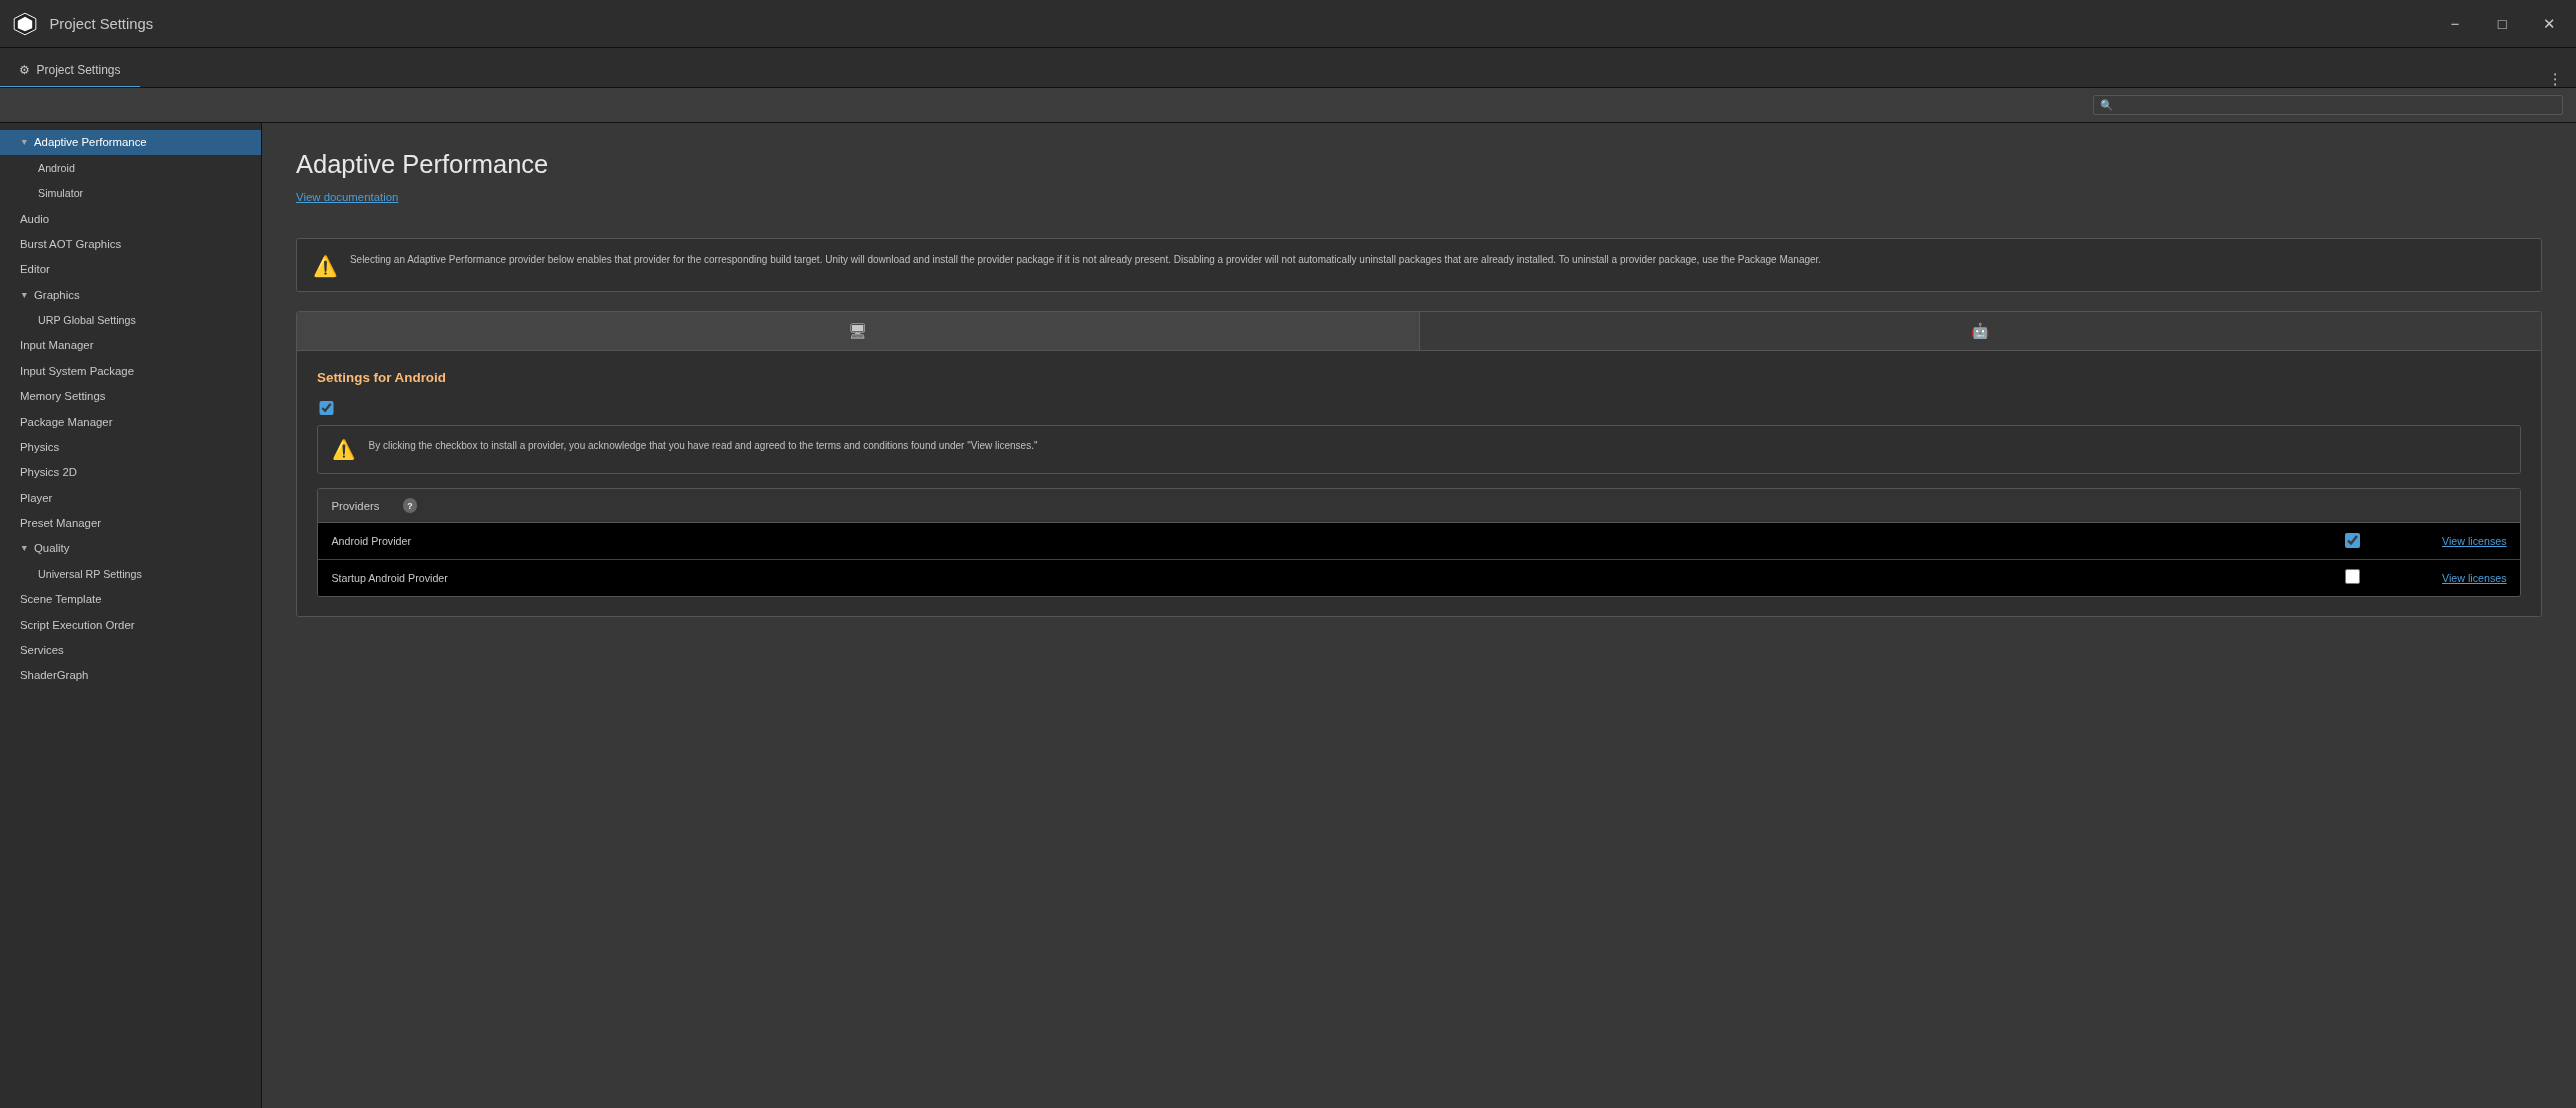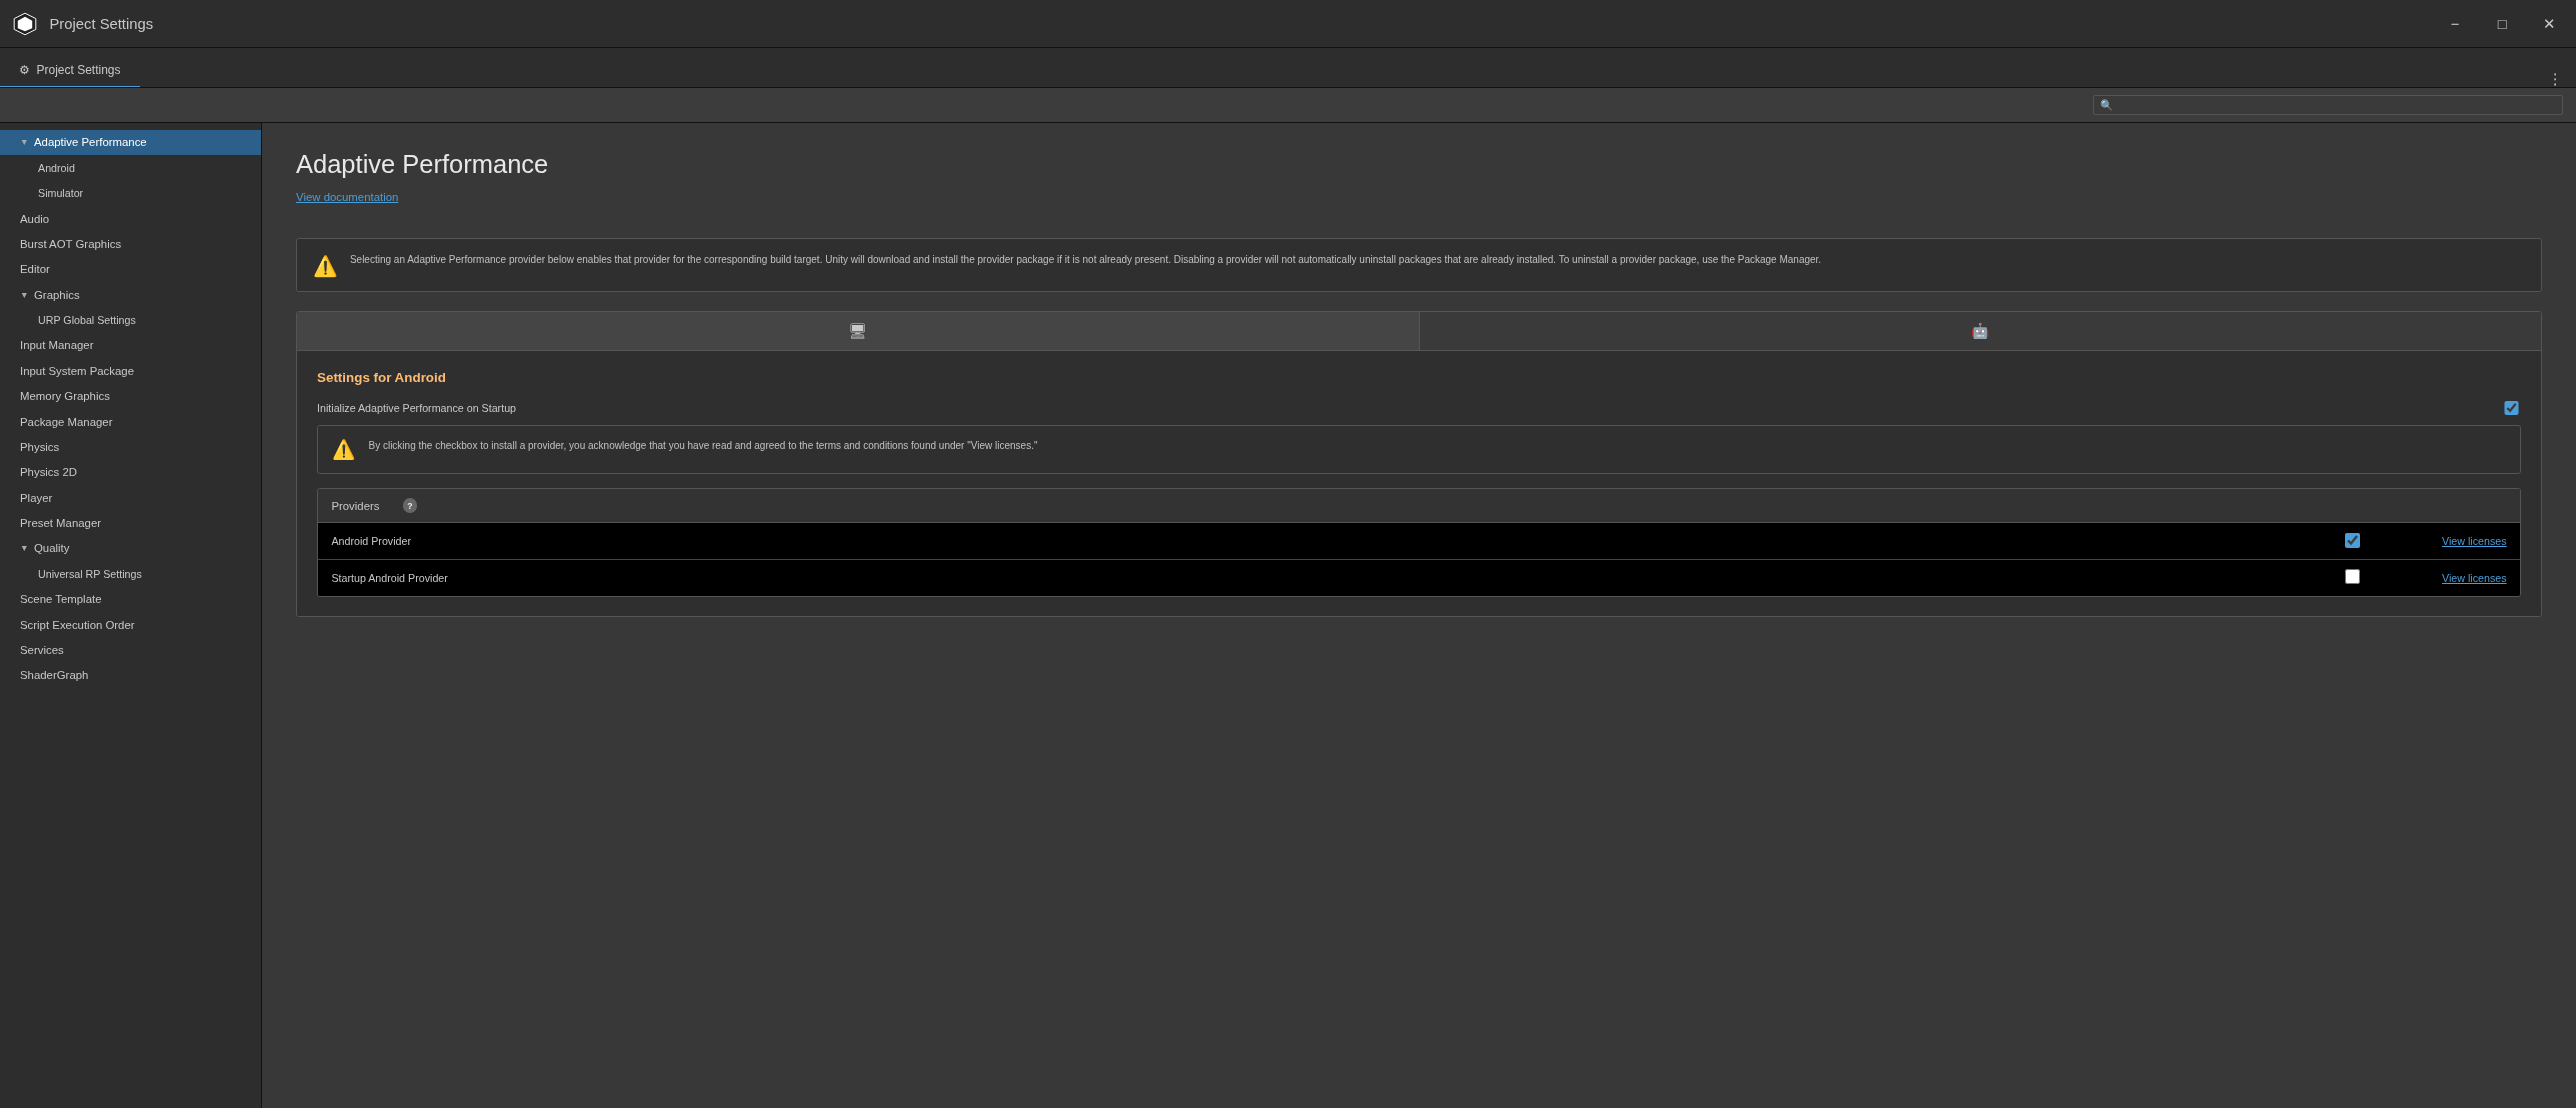--- a/index.html
+++ b/index.html
@@ -399,21 +399,21 @@
       <div class="sidebar-item sub">
         <span>URP Global Settings</span>
       </div>
       <div class="sidebar-item">
         <span>Input Manager</span>
       </div>
       <div class="sidebar-item">
         <span>Input System Package</span>
       </div>
       <div class="sidebar-item">
-        <span>Memory Graphics</span>
+        <span>Memory Settings</span>
       </div>
       <div class="sidebar-item">
         <span>Package Manager</span>
       </div>
       <div class="sidebar-item">
         <span>Physics</span>
       </div>
       <div class="sidebar-item">
         <span>Physics 2D</span>
       </div>
@@ -462,21 +462,20 @@
         </button>
         <button class="platform-tab-btn">
           <span>🤖</span>
         </button>
       </div>
 
       <div class="platform-content">
         <div class="settings-section-title">Settings for Android</div>
 
         <div class="setting-row">
-          <span class="setting-label">Initialize Adaptive Performance on Startup</span>
           <div class="checkbox-wrap">
             <input type="checkbox" checked="" style="">
           </div>
         </div>
 
         <div class="warning-box">
           <span class="icon">⚠️</span>
           <p>By clicking the checkbox to install a provider, you acknowledge that you have read and agreed to the terms and conditions found under "View licenses."</p>
         </div>
 

